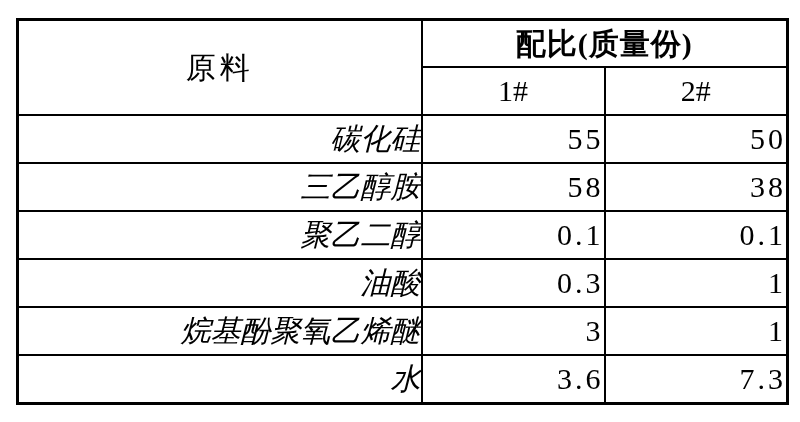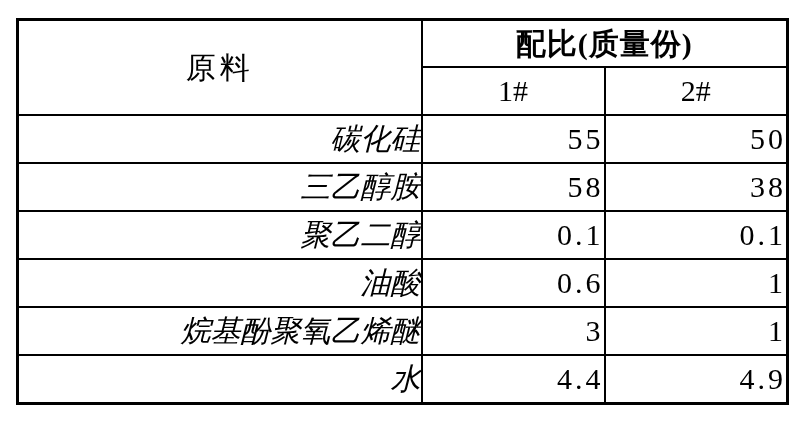--- a/index.html
+++ b/index.html
@@ -101,28 +101,28 @@
         <td class="value-cell">58</td>
         <td class="value-cell">38</td>
       </tr>
       <tr>
         <td class="material-cell">聚乙二醇</td>
         <td class="value-cell">0.1</td>
         <td class="value-cell">0.1</td>
       </tr>
       <tr>
         <td class="material-cell">油酸</td>
-        <td class="value-cell">0.6</td>
+        <td class="value-cell">0.3</td>
         <td class="value-cell">1</td>
       </tr>
       <tr>
         <td class="material-cell">烷基酚聚氧乙烯醚</td>
         <td class="value-cell">3</td>
         <td class="value-cell">1</td>
       </tr>
       <tr>
         <td class="material-cell">水</td>
-        <td class="value-cell">4.4</td>
-        <td class="value-cell">4.9</td>
+        <td class="value-cell">3.6</td>
+        <td class="value-cell">7.3</td>
       </tr>
     </tbody>
   </table>
 </div>
 
 </body></html>

